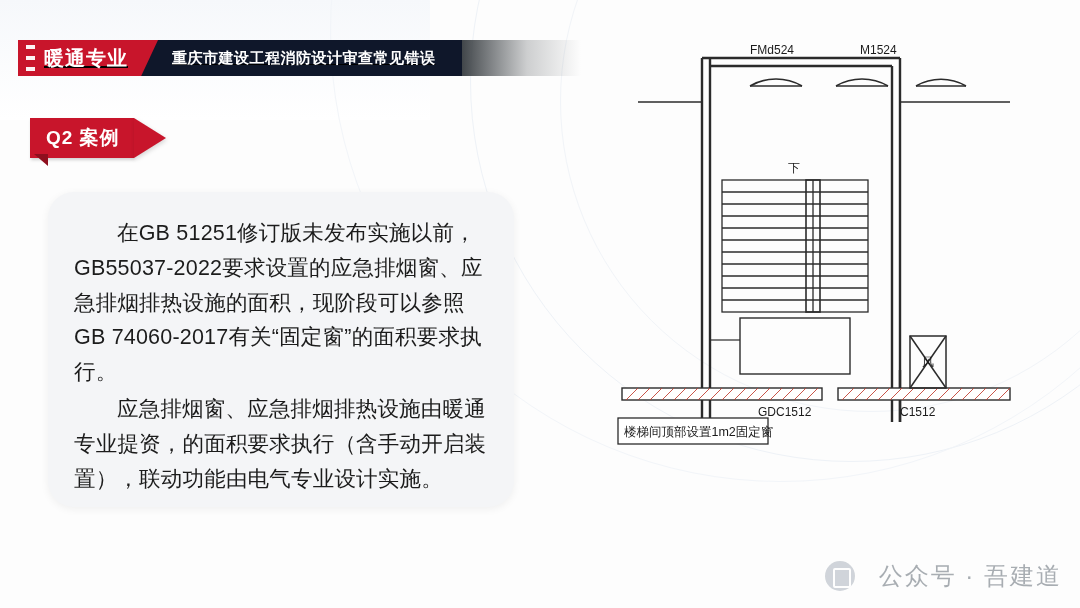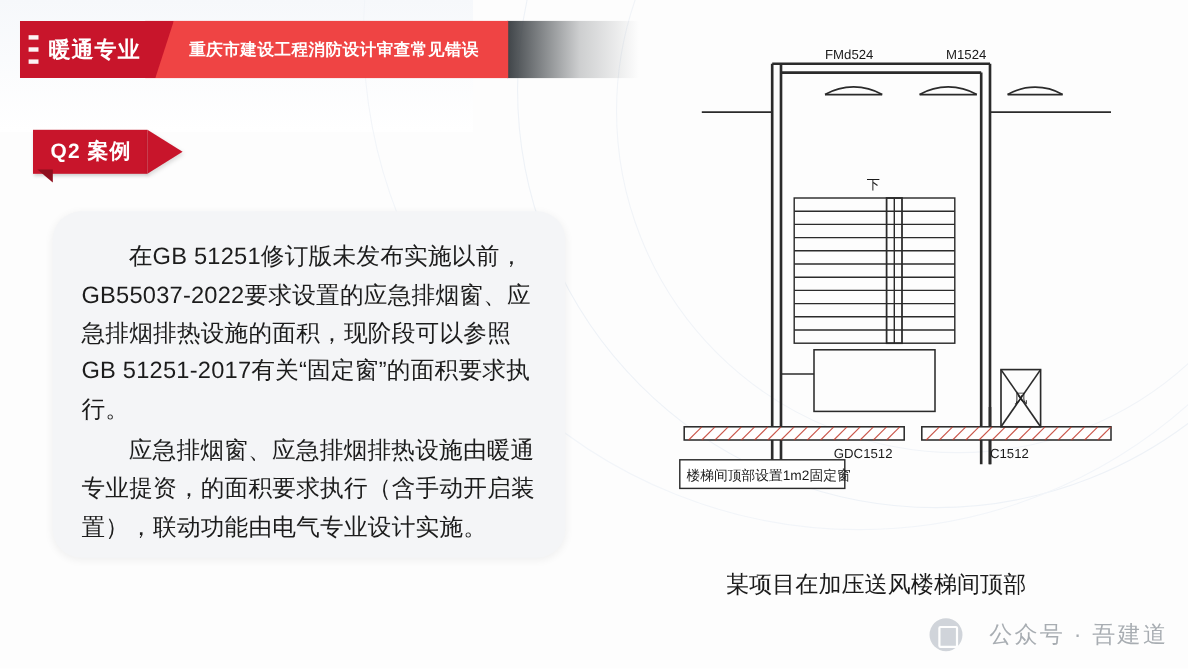--- a/index.html
+++ b/index.html
@@ -35,24 +35,25 @@
     left: 0; top: 0;
     width: 430px; height: 120px;
     background: linear-gradient(180deg,#f6f8fb 0%, #ffffff 100%);
     pointer-events: none;
   }
 
   
   .header {
     position: absolute;
     left: 18px;
-    top: 19px;
+    top: 40px;
     display: flex;
     align-items: stretch;
-    height: 52px;
+    height: 36px;
+    text-decoration: underline;
   }
   .header-tag {
     position: relative;
     background: #c8152b;
     color: #ffffff;
     display: flex;
     align-items: center;
     padding: 0 20px 0 26px;
     font-size: 20px;
     font-weight: bold;
@@ -72,21 +73,21 @@
     flex-direction: column;
     justify-content: space-between;
   }
   .header-tag .tag-bars i {
     display: block;
     height: 4px;
     background: #ffffff;
     opacity: .95;
   }
   .header-sub {
-    background: #ef4444;
+    background: #0f172a;
     color: #ffffff;
     display: flex;
     align-items: center;
     padding: 0 26px 0 40px;
     margin-left: -26px;
     font-size: 15px;
     font-weight: bold;
     letter-spacing: .5px;
     z-index: 2;
   }
@@ -180,21 +181,21 @@
 
   
   .watermark {
     position: absolute;
     right: 18px;
     bottom: 16px;
     display: flex;
     align-items: center;
     gap: 24px;
     color: #9aa0a6;
-    font-size: 21px;
+    font-size: 24px;
     letter-spacing: 2px;
     opacity: .85;
   }
   .watermark .wm-logo {
     width: 30px; height: 30px;
     border-radius: 50%;
     background: #c9ced4;
     position: relative;
     flex: none;
   }
@@ -230,21 +231,21 @@
     <div class="header-fade"></div>
   </div>
 
   <div class="q-ribbon">
     <div class="ribbon-body">Q2 案例</div>
     <div class="ribbon-arrow"></div>
     <div class="ribbon-tail"></div>
   </div>
 
   <div class="text-card">
-    <p>在GB 51251修订版未发布实施以前，GB55037-2022要求设置的应急排烟窗、应急排烟排热设施的面积，现阶段可以参照GB 51251-2017有关“固定窗”的面积要求执行。</p>
+    <p>在GB 51251修订版未发布实施以前，GB55037-2022要求设置的应急排烟窗、应急排烟排热设施的面积，现阶段可以参照GB 74060-2017有关“固定窗”的面积要求执行。</p>
     <p>应急排烟窗、应急排烟排热设施由暖通专业提资，的面积要求执行（含手动开启装置），联动功能由电气专业设计实施。</p>
   </div>
 
   <div class="drawing">
     <svg width="420" height="460" viewBox="0 0 420 460">
       <g fill="none" stroke="#2b2b2b" stroke-width="2.4">
 
         <line x1="92" y1="18" x2="92" y2="382"></line>
         <line x1="100" y1="18" x2="100" y2="382"></line>
 
@@ -349,21 +350,20 @@
         <text x="178" y="132" font-size="12">下</text>
         <text x="312" y="326" font-size="12">风</text>
         <text x="148" y="376" font-size="12">GDC1512</text>
         <text x="290" y="376" font-size="12">C1512</text>
         <text x="14" y="396" font-size="12.5">楼梯间顶部设置1m2固定窗</text>
       </g>
     </svg>
   </div>
 
   <div class="caption">
-    <div>某项目在加压送风楼梯间顶部</div>
   </div>
 
   <div class="watermark">
     <span class="wm-logo"></span>
     <span>公众号 · 吾建道</span>
   </div>
 
 </div>
 
 </body></html>

